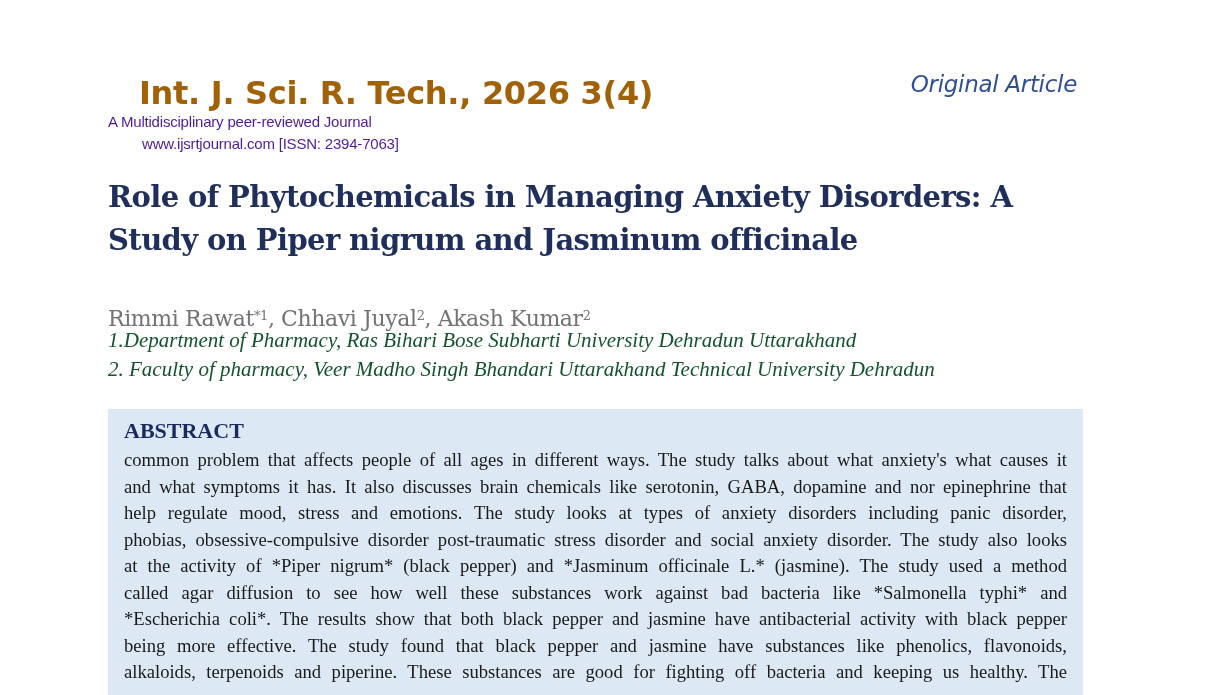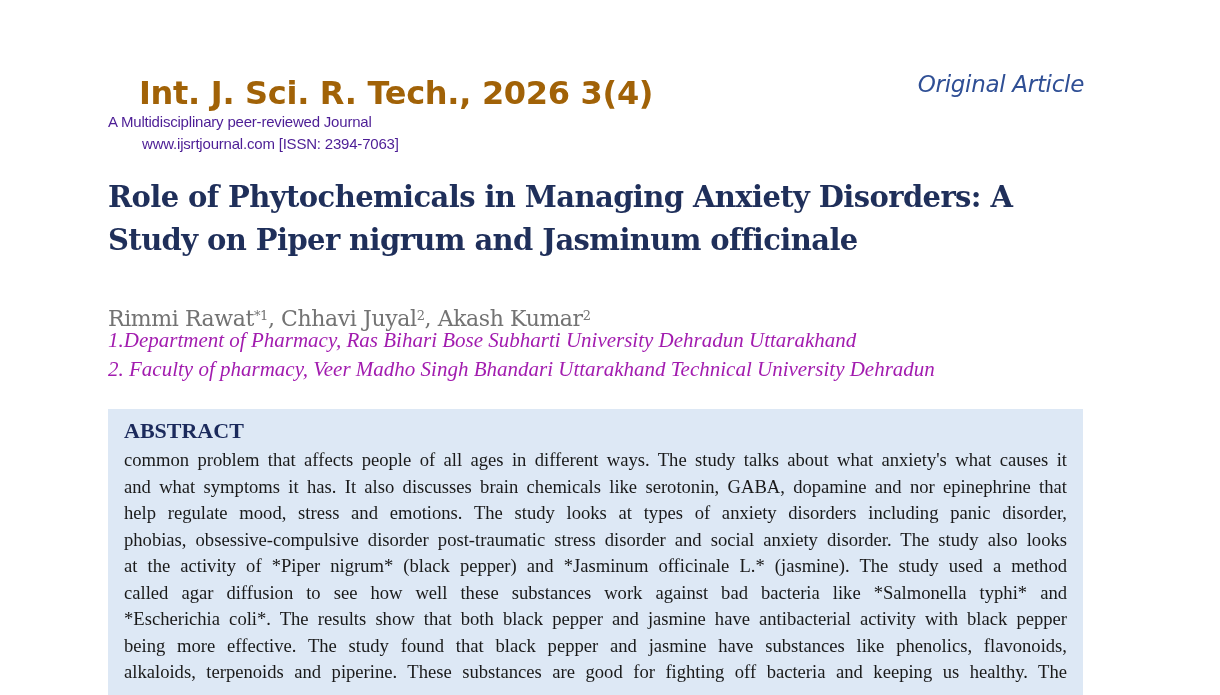--- a/index.html
+++ b/index.html
@@ -34,21 +34,21 @@
       font-family: Liberation Sans, sans-serif;
       font-size: 15px;
       color: #4c1d95;
       white-space: nowrap;
       letter-spacing: -0.2px;
     }
     .journal-sub.l1 { top: 113px; }
     .journal-sub.l2 { top: 135px; margin-left: 34px; }
     .article-type {
       position: absolute;
-      right: 136px;
+      right: 143px;
       top: 71px;
       font-family: "DejaVu Sans", sans-serif;
       font-style: italic;
       font-size: 23px;
       color: #2f4f95;
       white-space: nowrap;
       letter-spacing: -0.3px;
     }
     .paper-title {
       position: absolute;
@@ -77,21 +77,21 @@
     .authors sup {
       font-size: 13px;
       vertical-align: 6px;
     }
     .affil {
       position: absolute;
       left: 108px;
       font-family: "Liberation Serif", serif;
       font-style: italic;
       font-size: 21px;
-      color: #a21caf;
+      color: #14532d;
       white-space: nowrap;
     }
     .affil.a1 { top: 328px; }
     .affil.a2 { top: 357px; }
     .abstract-box {
       position: absolute;
       left: 108px;
       top: 409px;
       width: 975px;
       height: 300px;

